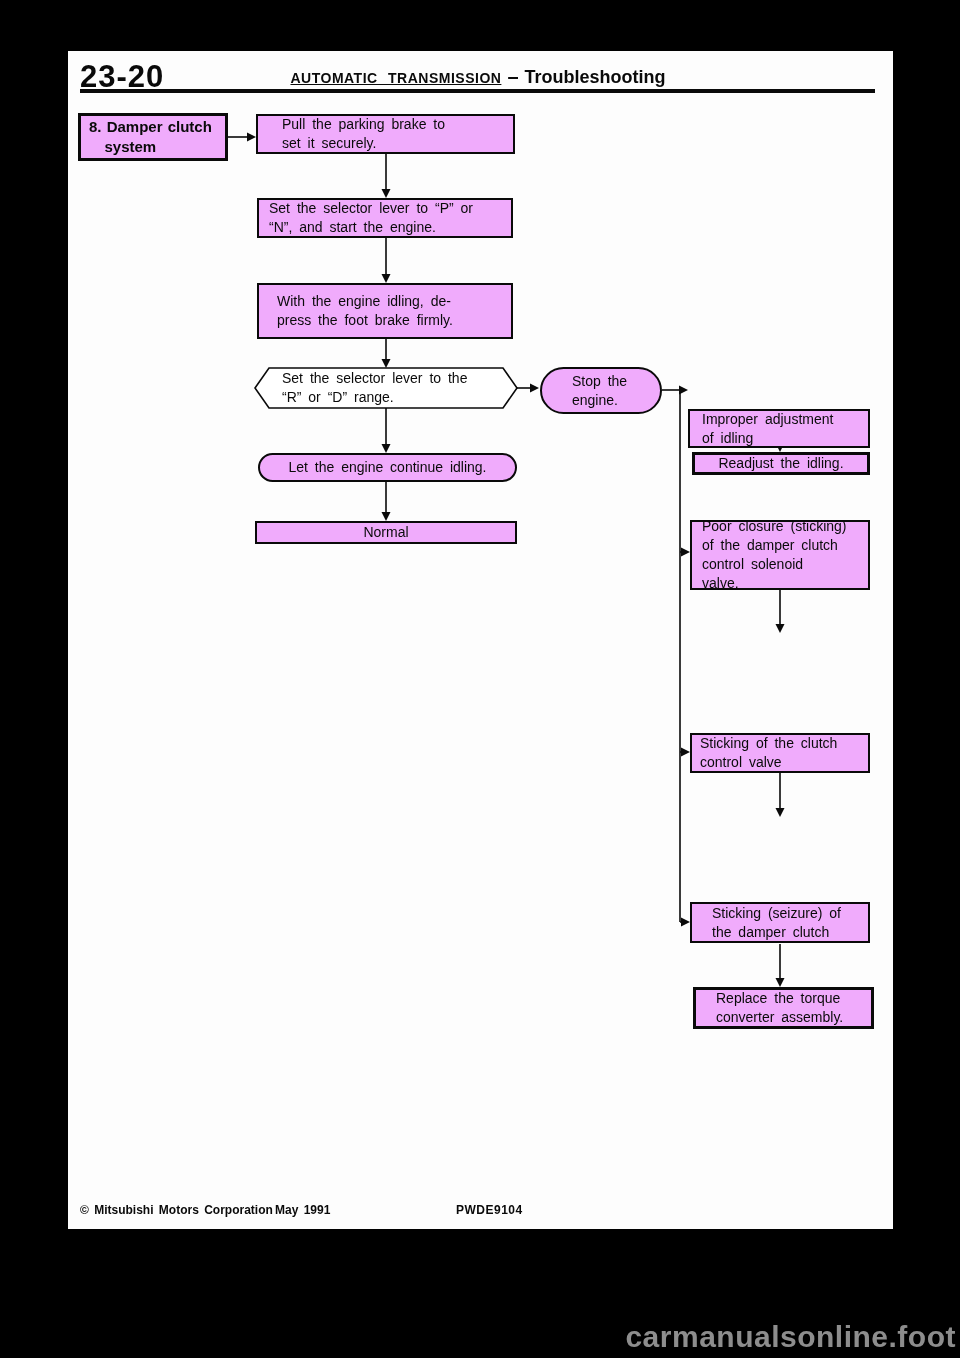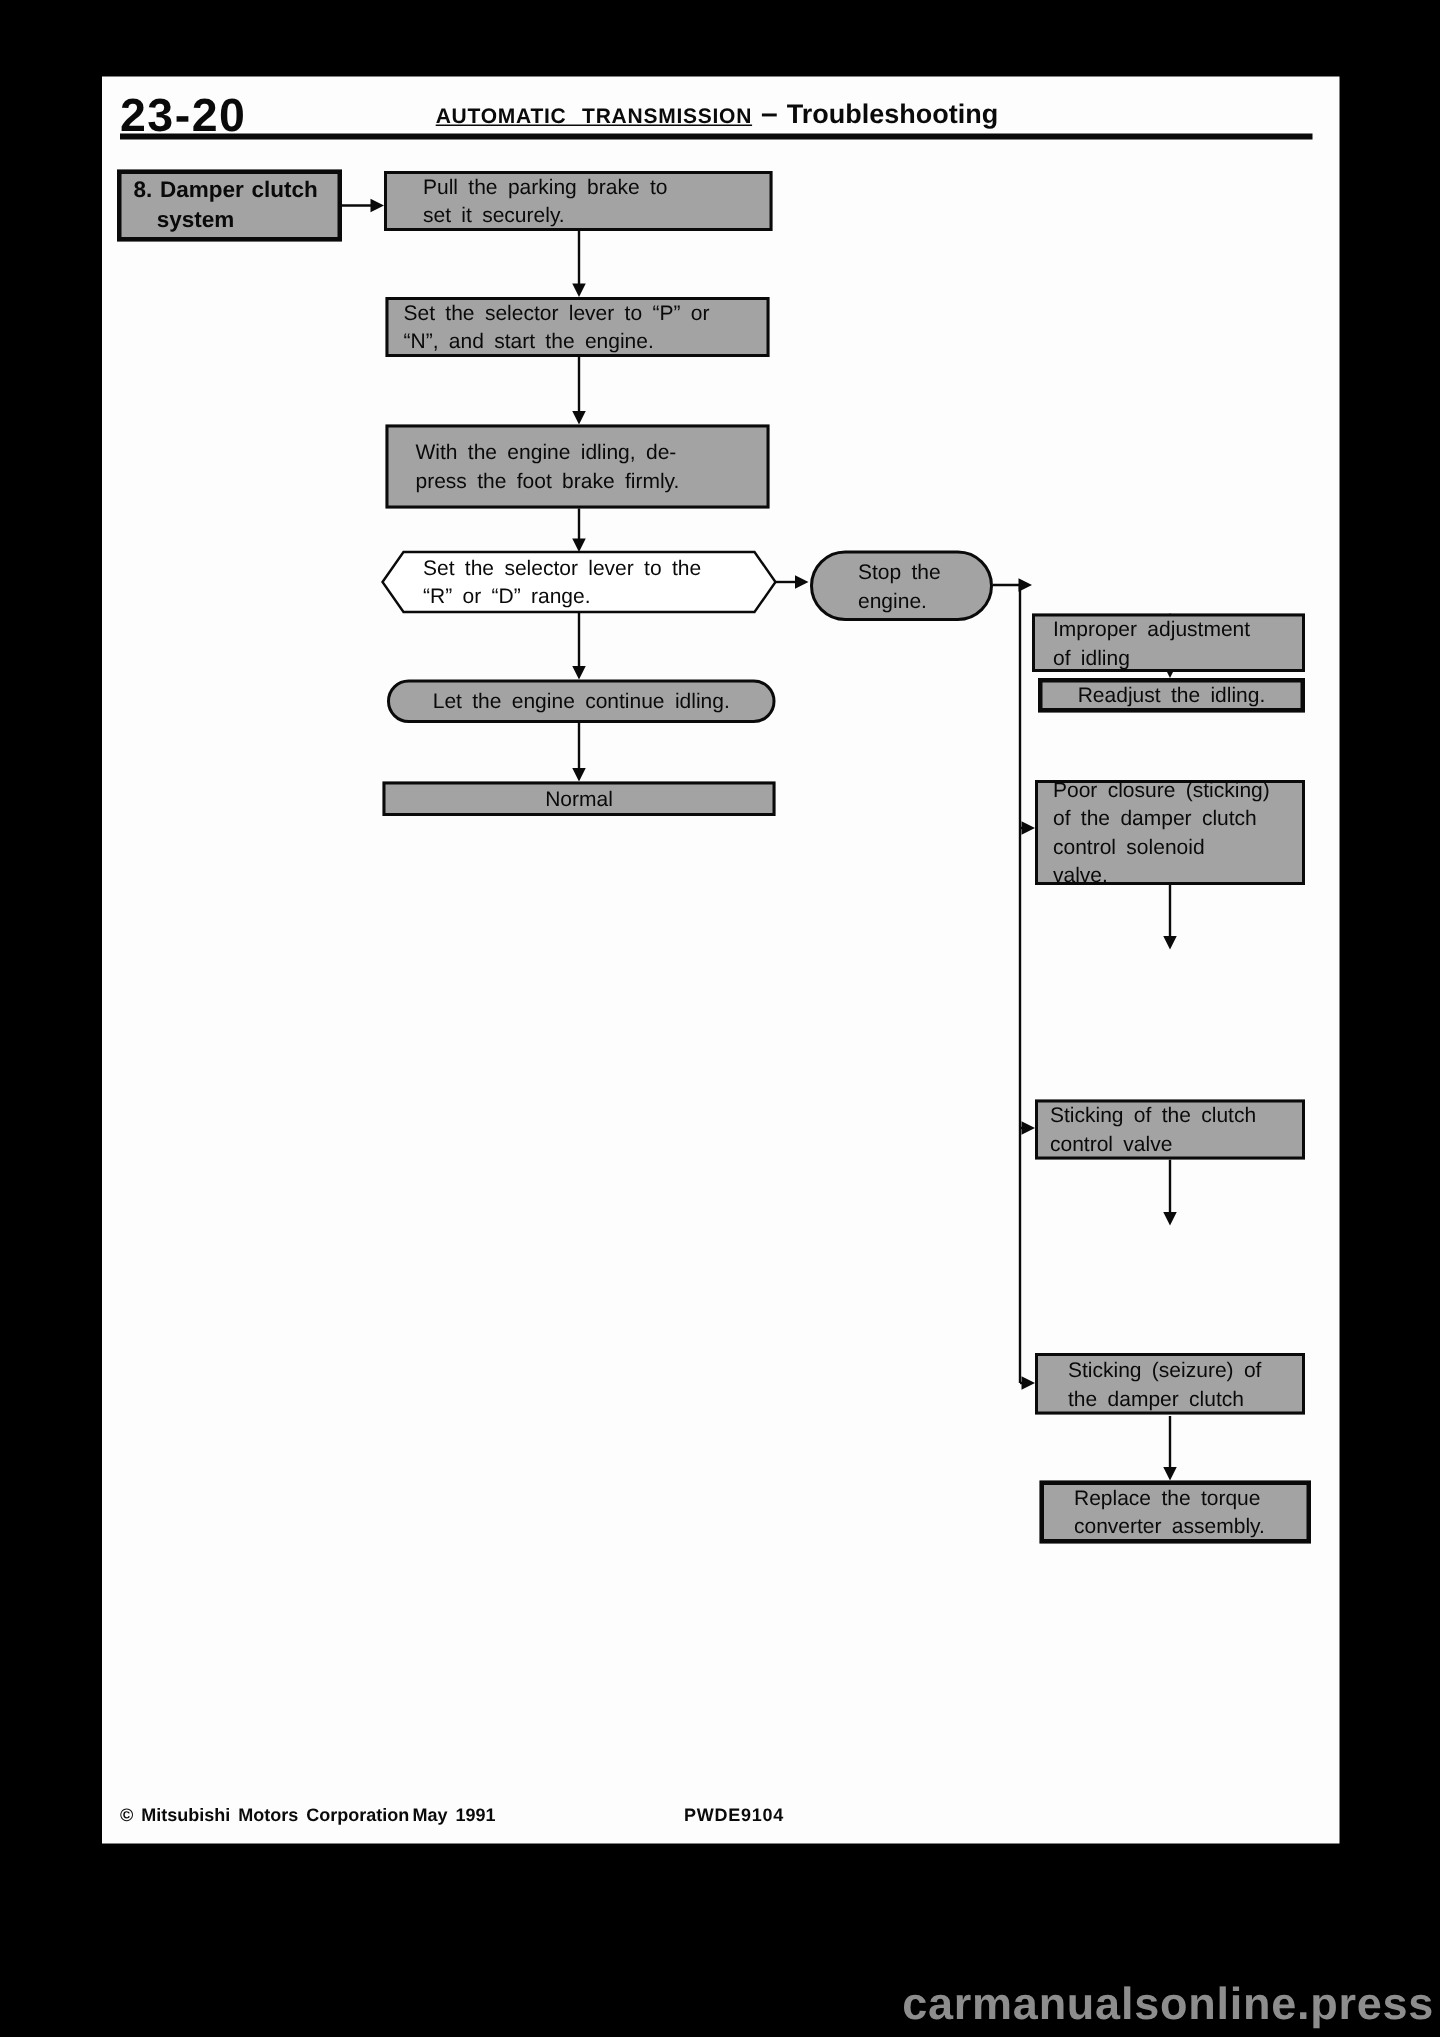--- a/index.html
+++ b/index.html
@@ -10,21 +10,21 @@
   
   .page-number{position:absolute;left:12px;top:8px;font-size:31px;font-weight:bold;
                letter-spacing:1px;}
   .page-title{position:absolute;left:110px;top:14px;width:600px;text-align:center;
               font-weight:bold;white-space:nowrap;}
   .page-title .t-main{font-size:14px;letter-spacing:.5px;word-spacing:6px;text-decoration:underline;}
   .page-title .t-sep{font-size:20px;padding:0 6px;}
   .page-title .t-sub{font-size:18px;}
   .header-rule{position:absolute;left:12px;top:38px;width:795px;height:4px;background:#0a0a0a;}
   
-  .node{position:absolute;background:#a3a3a3;border:2px solid #0a0a0a;box-sizing:border-box;
+  .node{position:absolute;background:#f0abfc;border:2px solid #0a0a0a;box-sizing:border-box;
         font-size:14px;line-height:19px;white-space:pre-line;word-spacing:3px;
         display:flex;align-items:center;}
   .node .txt{display:block;width:100%;}
   .thick{border-width:3px;}
   .tl{justify-content:flex-start;}
   .tc{text-align:center;justify-content:center;}
   .stadium{border-radius:24px;}
   .hex-text{position:absolute;background:transparent;border:none;font-size:14px;line-height:19px;
             white-space:pre-line;word-spacing:3px;display:flex;align-items:center;}
   .start-label{font-weight:bold;font-size:15px;line-height:20px;word-spacing:1px;}
@@ -153,13 +153,13 @@
     <span class="txt">Replace the torque
 converter assembly.</span></div>
 
   <div class="footer">
     <span class="f-copy">© Mitsubishi Motors Corporation</span>
     <span class="f-date">May 1991</span>
     <span class="f-code">PWDE9104</span>
   </div>
 </div>
 
-<div class="watermark">carmanualsonline.press</div>
+<div class="watermark">carmanualsonline.foot</div>
 
 </body></html>

